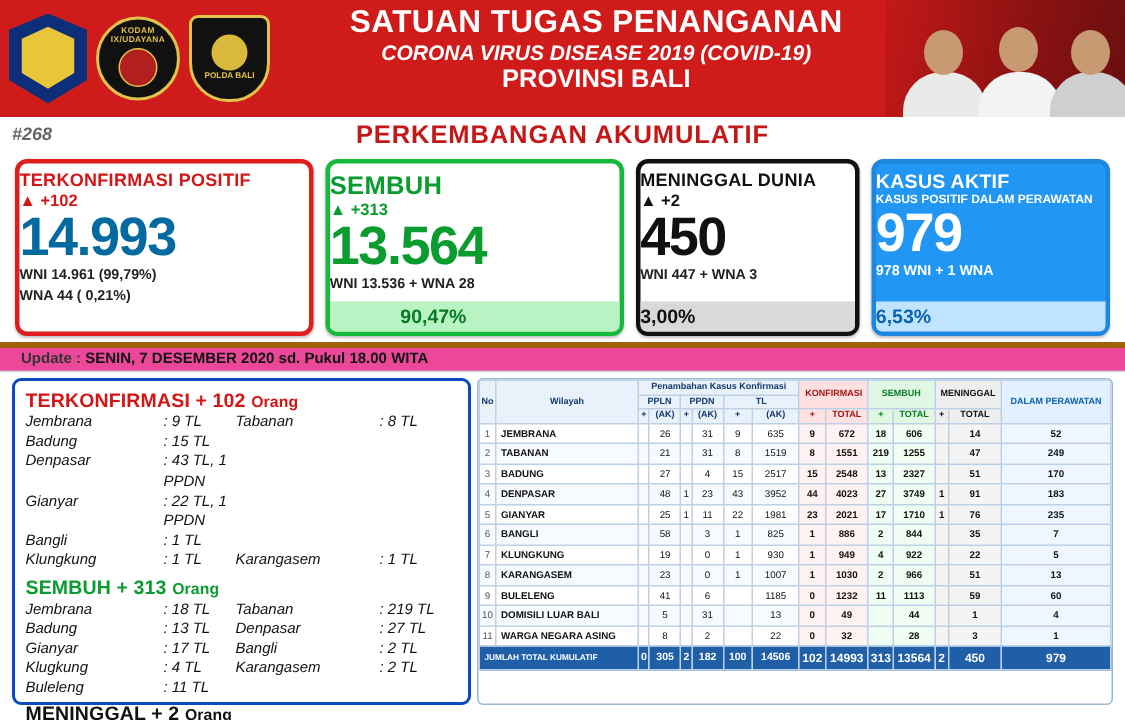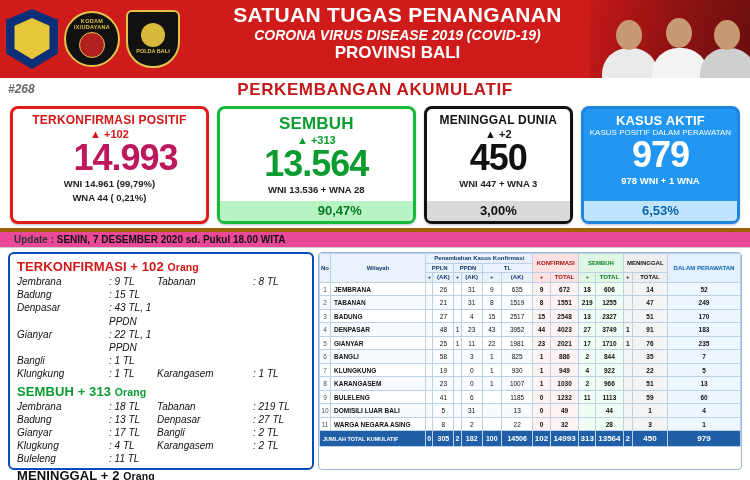--- a/index.html
+++ b/index.html
@@ -91,42 +91,42 @@
     font-size:17px; font-weight:bold; color:#c41818; letter-spacing:.6px;
   }
 
   
   .cards {
     position:absolute; left:10px; top:106px; width:730px; height:118px;
     display:flex; gap:8px;
   }
   .card {
     border-radius:8px; border:3px solid #000; background:#fff;
-    position:relative; padding-top:5px; text-align:center;
+    position:relative; padding-top:5px; 
     box-shadow:0 1px 2px rgba(0,0,0,.25);
   }
   .c-konf { width:200px; border-color:#e01c1c; }
   .c-semb { width:200px; border-color:#17b93b; }
   .c-ming { width:150px; border-color:#111; }
   .c-aktif { width:160px; border-color:#1f86e0; background:#2196f3; }
 
   .card .c-title { font-size:12px; font-weight:bold; line-height:1.12; letter-spacing:.2px; }
   .c-konf .c-title { color:#d31616; }
   .c-semb .c-title { color:#0a9c2e; font-size:17px; }
   .c-ming .c-title { color:#111; }
   .c-aktif .c-title { color:#fff; font-size:13px; }
-  .c-aktif .c-sub-title { color:#fff; font-size:8px; font-weight:normal; line-height:1.1; }
+  .c-aktif .c-sub-title { color:#fff; font-size:8px; font-weight:bold; line-height:1.1; }
 
   .c-delta { font-size:11px; font-weight:bold; margin-top:1px; }
   .c-konf .c-delta { color:#d31616; }
   .c-semb .c-delta { color:#0a9c2e; }
   .c-ming .c-delta { color:#111; }
 
   .c-big { font-size:36px; font-weight:bold; line-height:1.0; letter-spacing:-1px; }
-  .c-konf .c-big { color:#be185d;padding-left:32px; }
+  .c-konf .c-big { color:#0369a1; }
   .c-semb .c-big { color:#0a9c2e; }
   .c-ming .c-big { color:#111; }
   .c-aktif .c-big { color:#fff; }
 
   .c-detail { font-size:9.5px; font-weight:bold; color:#222; line-height:1.25; margin-top:2px; }
   .c-aktif .c-detail { color:#fff; }
 
   .c-pct {
     position:absolute; left:0; bottom:0; width:100%;
     font-size:13px; font-weight:bold; padding:2px 0 3px;

